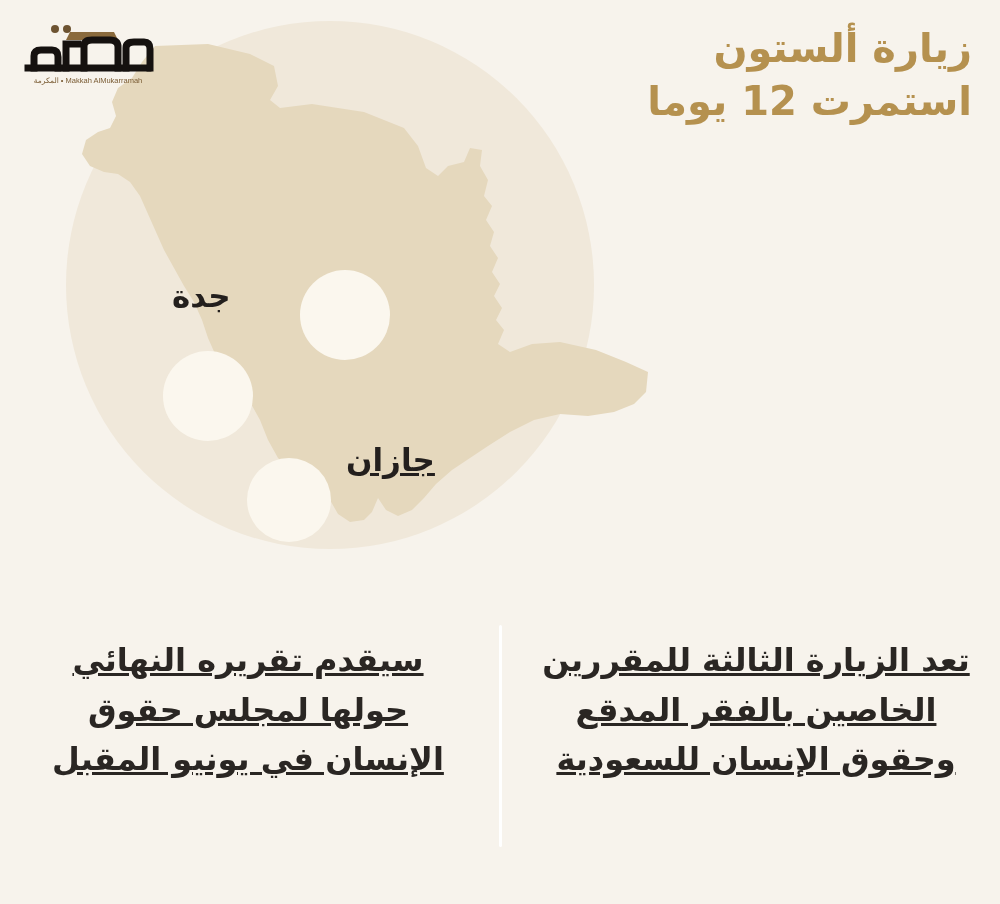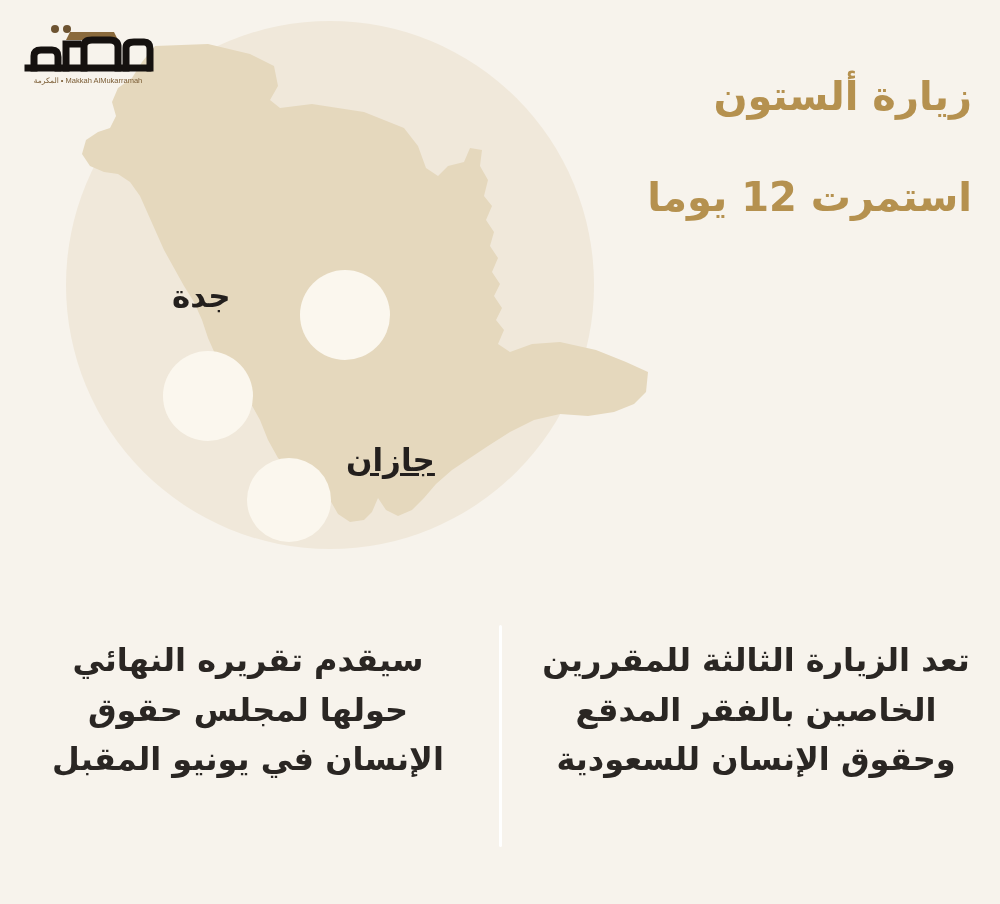--- a/index.html
+++ b/index.html
@@ -44,21 +44,20 @@
     direction: rtl;
     z-index: 30;
   }
   .headline .line {
     color: #b5914f;
     font-size: 40px;
     font-weight: 700;
     line-height: 1.32;
     letter-spacing: 0px;
     white-space: nowrap;
-    margin-top: 48px;
   }
 
   
   .map-block {
     position: absolute;
     left: 0px;
     top: 0px;
     width: 680px;
     height: 600px;
     z-index: 10;
@@ -122,20 +121,21 @@
   .fact {
     position: absolute;
     top: 36px;
     width: 440px;
     direction: rtl;
     text-align: center;
     color: #2a2623;
     font-size: 32px;
     font-weight: 600;
     line-height: 1.55;
+    text-decoration: underline;
   }
   .fact-right { right: 24px; }
   .fact-left  { left: 28px; }
 
   .divider {
     position: absolute;
     left: 499px;
     top: 25px;
     width: 3px;
     height: 222px;

